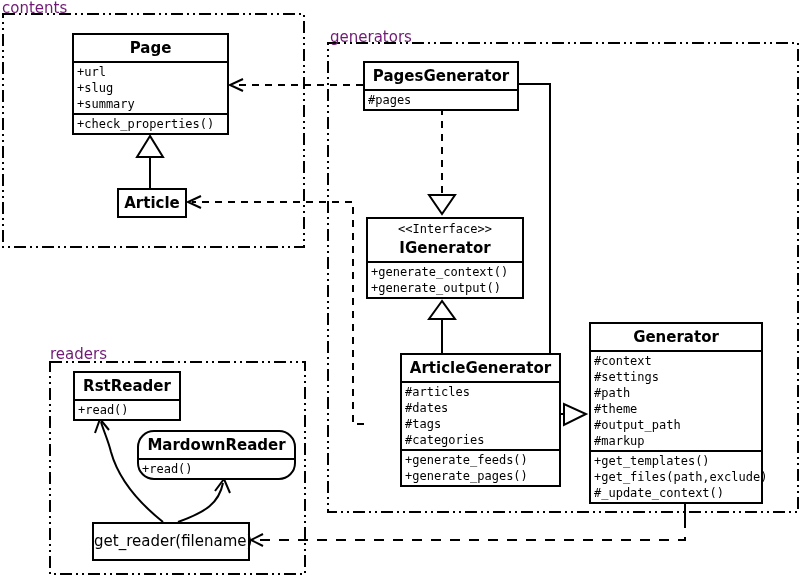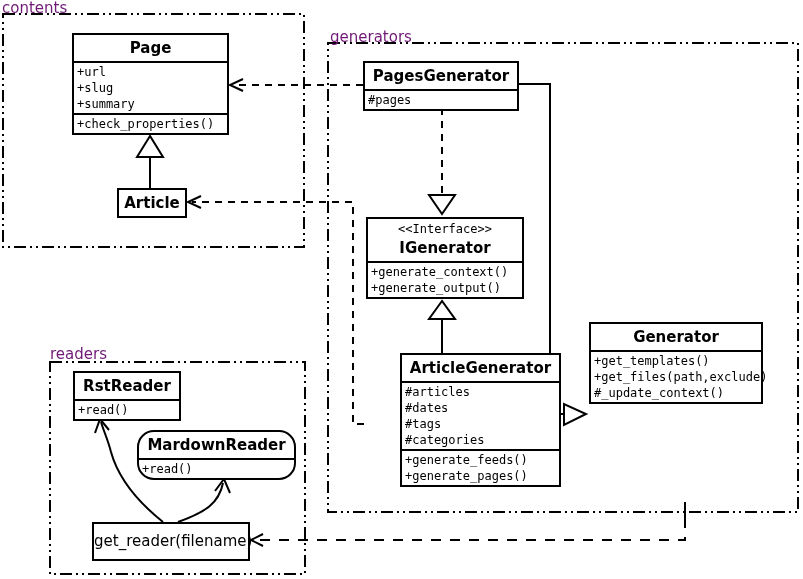--- a/index.html
+++ b/index.html
@@ -125,20 +125,28 @@
     </div>
     <div class="compartment">
       <div class="mono-row">+generate_feeds()</div>
       <div class="mono-row">+generate_pages()</div>
     </div>
   </div>
 
   <div class="uml-class" style="left:589px;top:322px;width:174px;">
     <div class="uml-title">Generator</div>
     <div class="compartment">
+      <div class="mono-row">#context</div>
+      <div class="mono-row">#settings</div>
+      <div class="mono-row">#path</div>
+      <div class="mono-row">#theme</div>
+      <div class="mono-row">#output_path</div>
+      <div class="mono-row">#markup</div>
+    </div>
+    <div class="compartment">
       <div class="mono-row">+get_templates()</div>
       <div class="mono-row">+get_files(path,exclude)</div>
       <div class="mono-row">#_update_context()</div>
     </div>
   </div>
 
   <div class="uml-class" style="left:73px;top:371px;width:108px;">
     <div class="uml-title">RstReader</div>
     <div class="compartment">
       <div class="mono-row">+read()</div>

